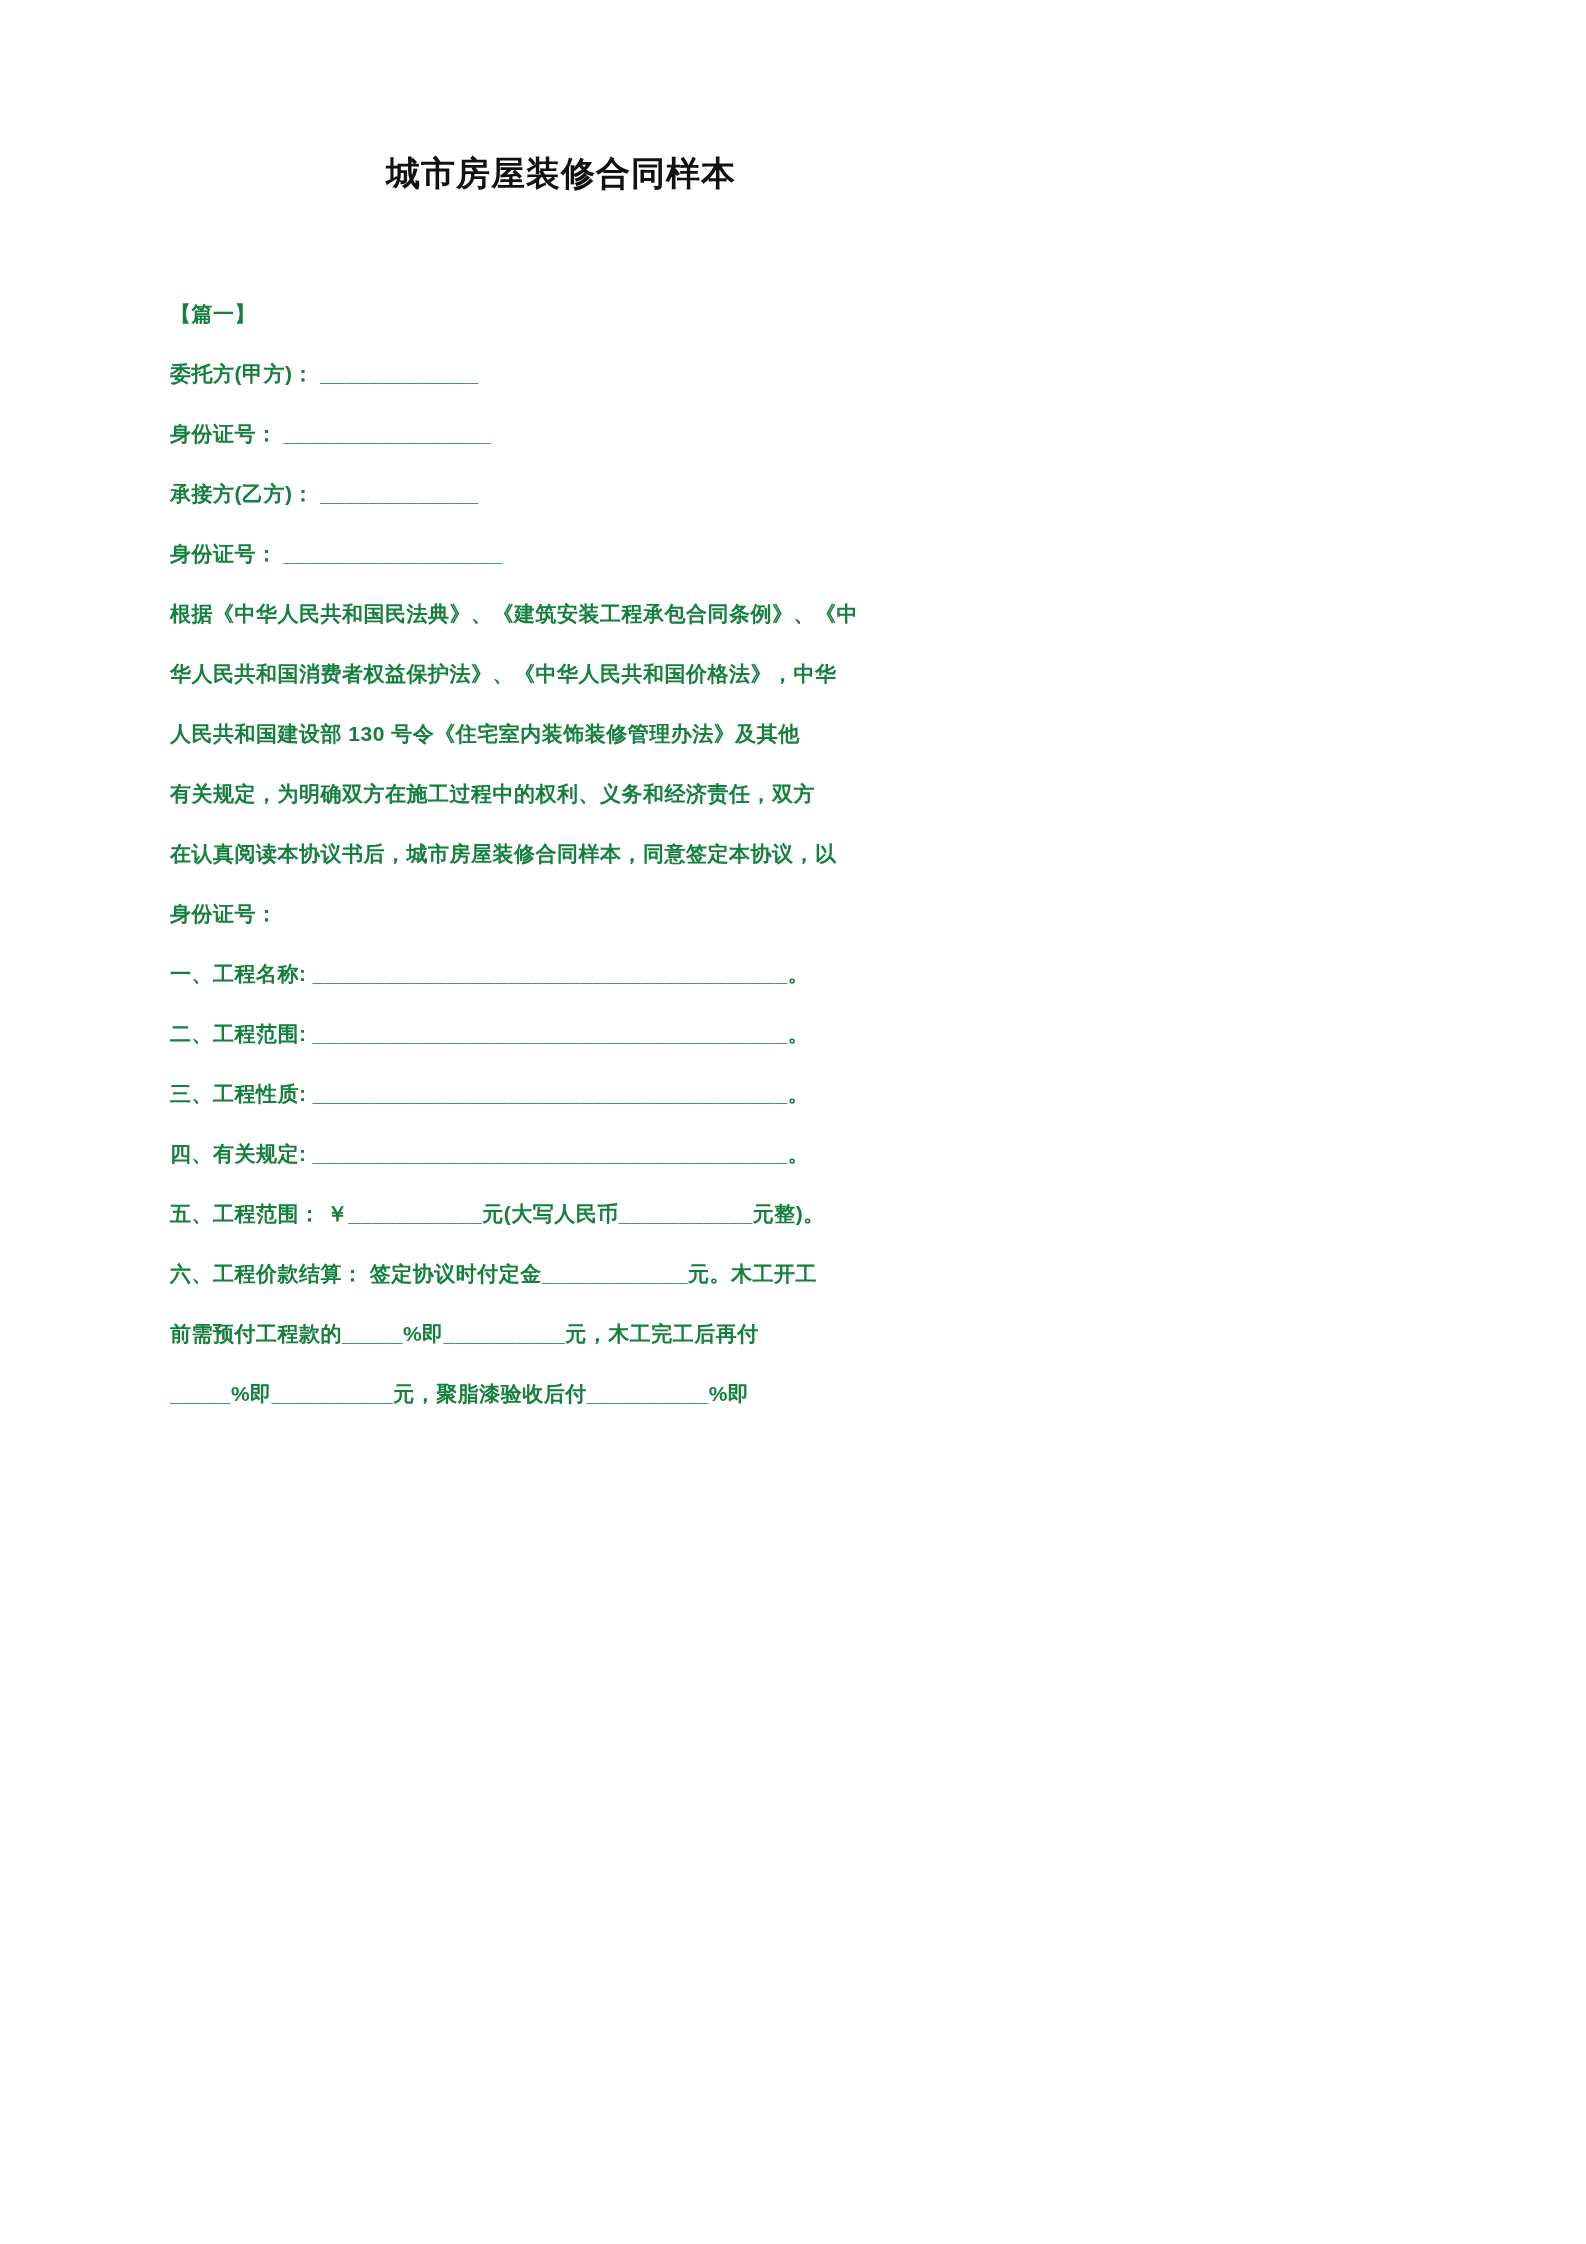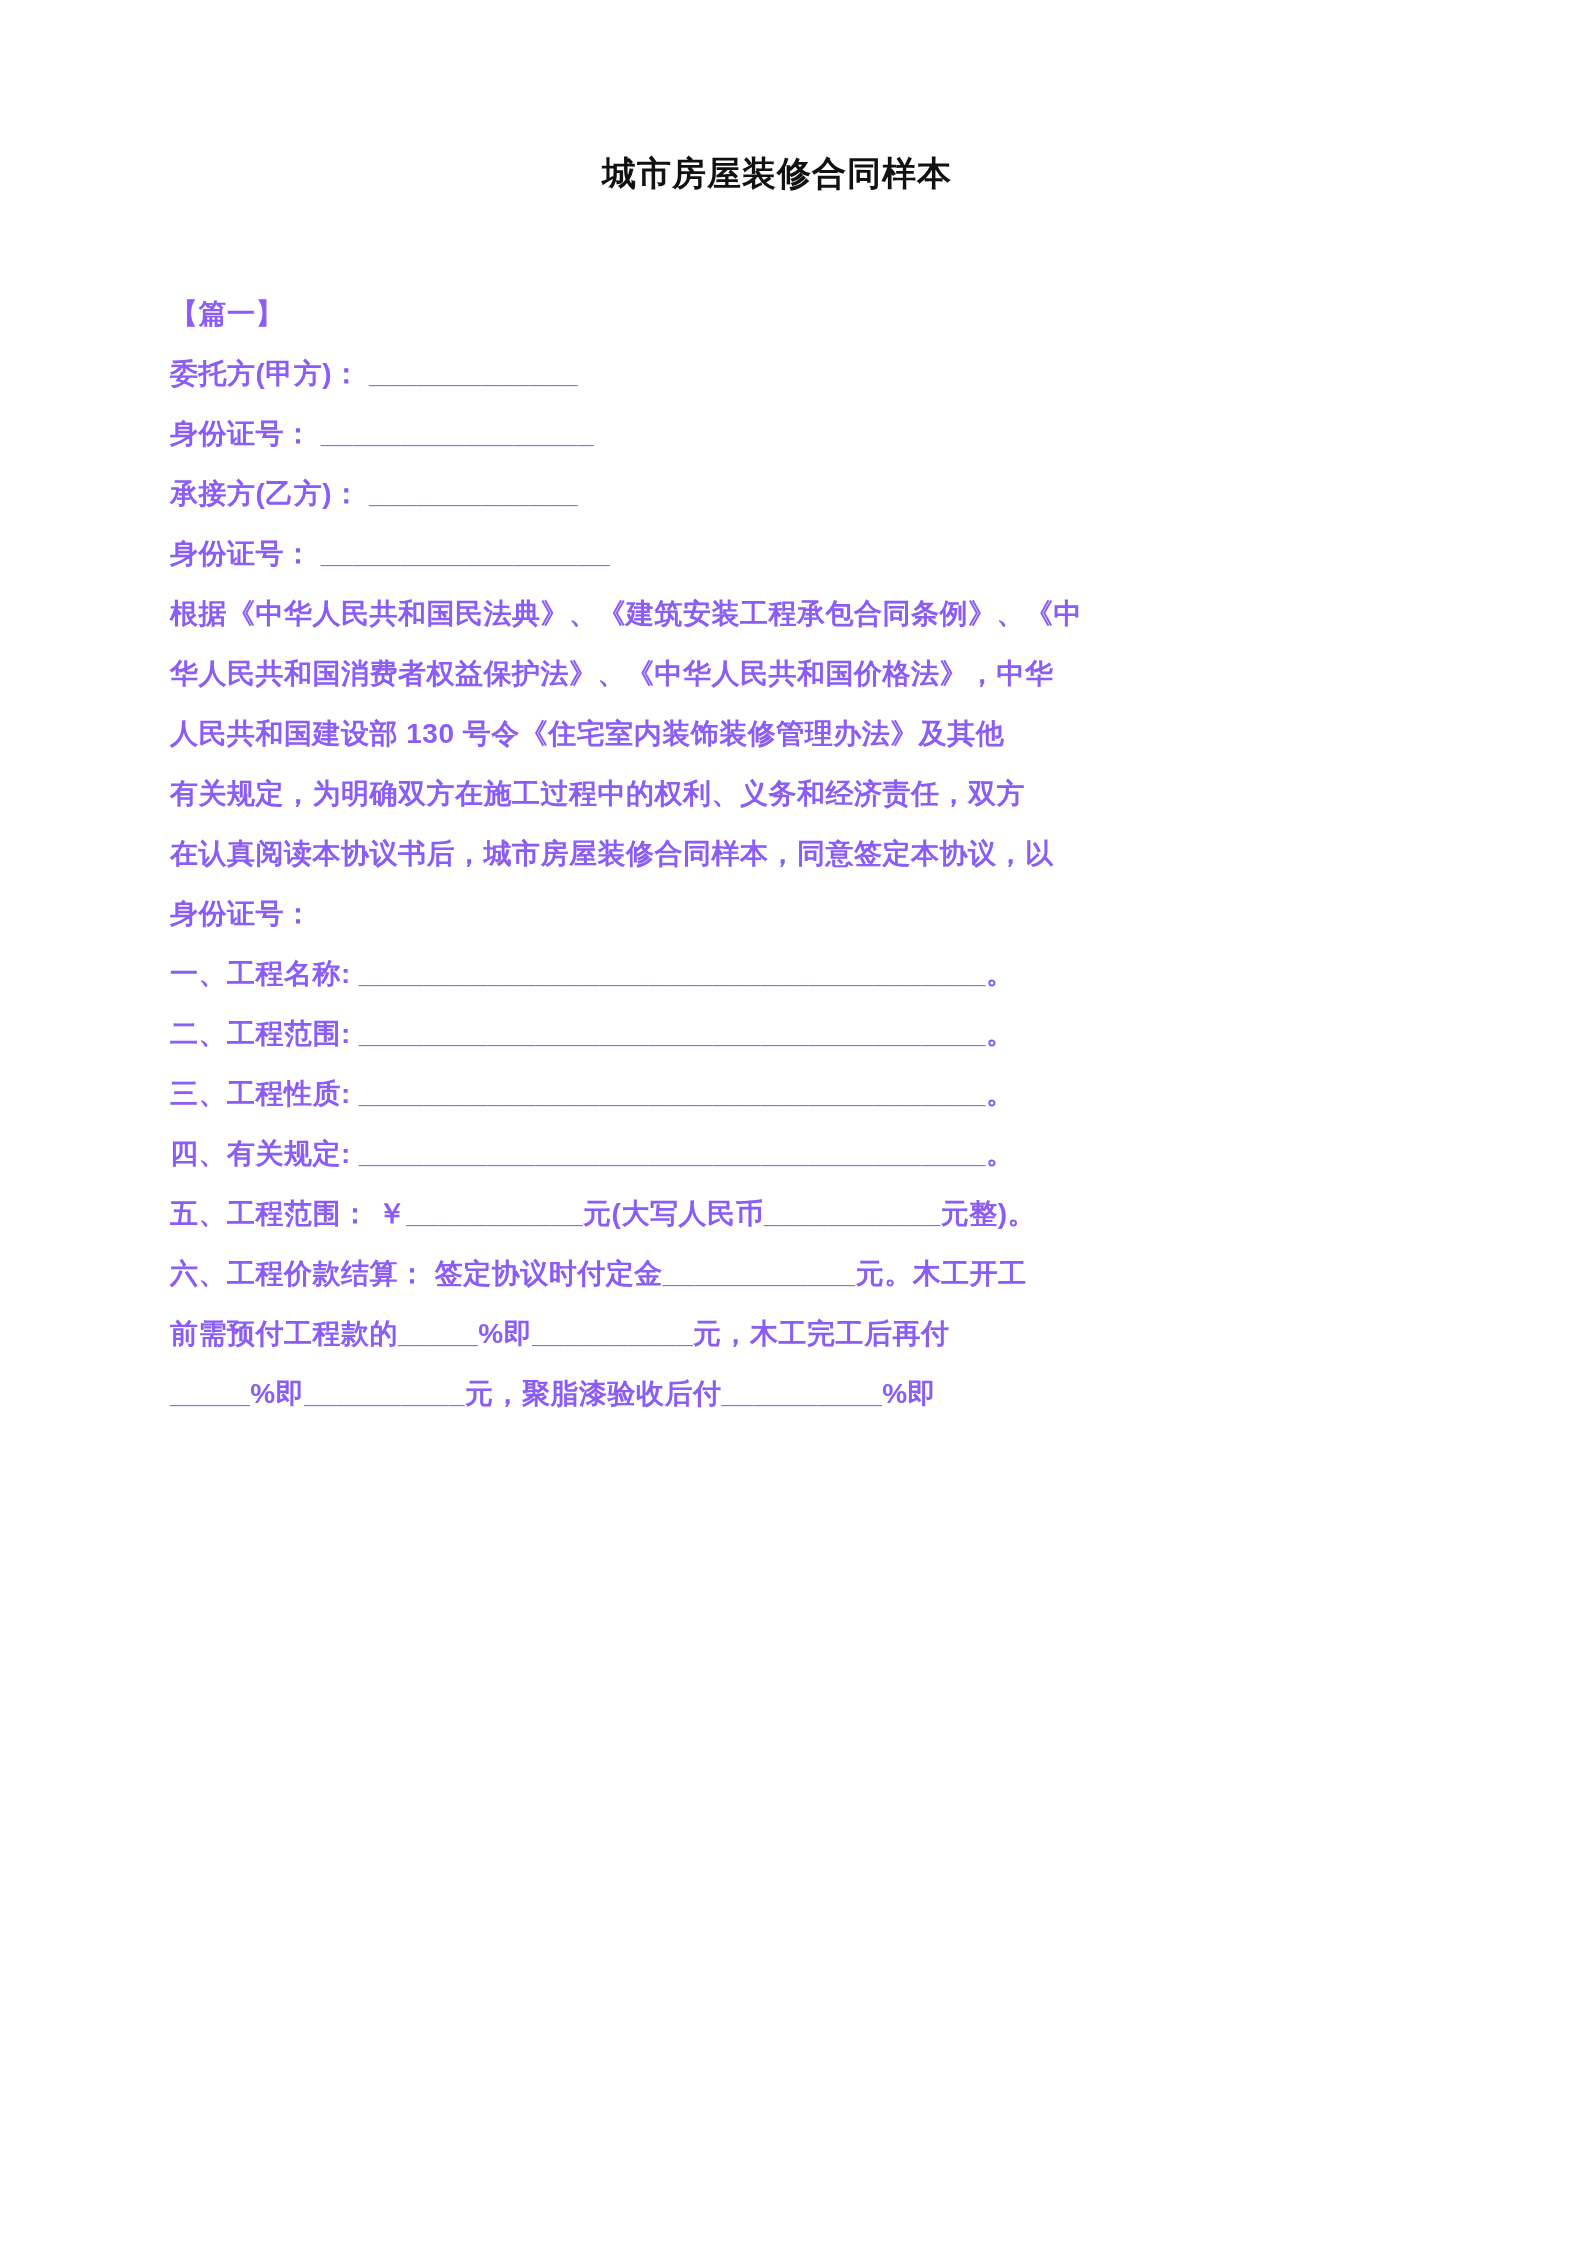--- a/index.html
+++ b/index.html
@@ -16,35 +16,35 @@
   }
   .content {
     position: absolute;
     left: 170px;
     top: 148px;
     width: 782px;
   }
   .title {
     font-size: 34px;
     font-weight: 700;
-    text-align: right;
+    text-align: center;
     line-height: 50px;
     letter-spacing: 1px;
     color: #111111;
   }
   .section-label {
     margin-top: 86px;
   }
   .line {
-    font-size: 28px;
+    font-size: 21px;
     font-weight: 700;
     line-height: 60px;
     letter-spacing: 0.5px;
     white-space: nowrap;
-    color: #8b5cf6;
+    color: #15803d;
   }
 </style>
 </head>
 <body>
 
 <div class="page">
   <div class="content">
 
     <h1 class="title">城市房屋装修合同样本</h1>
 

